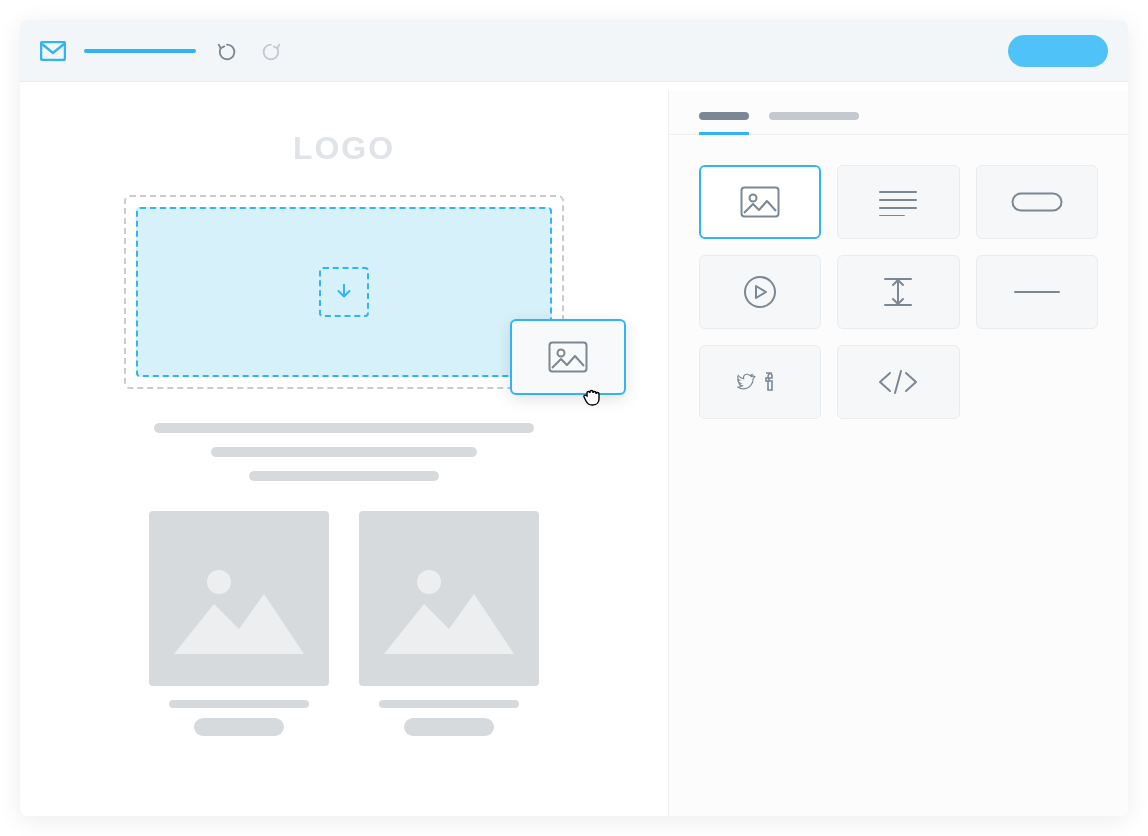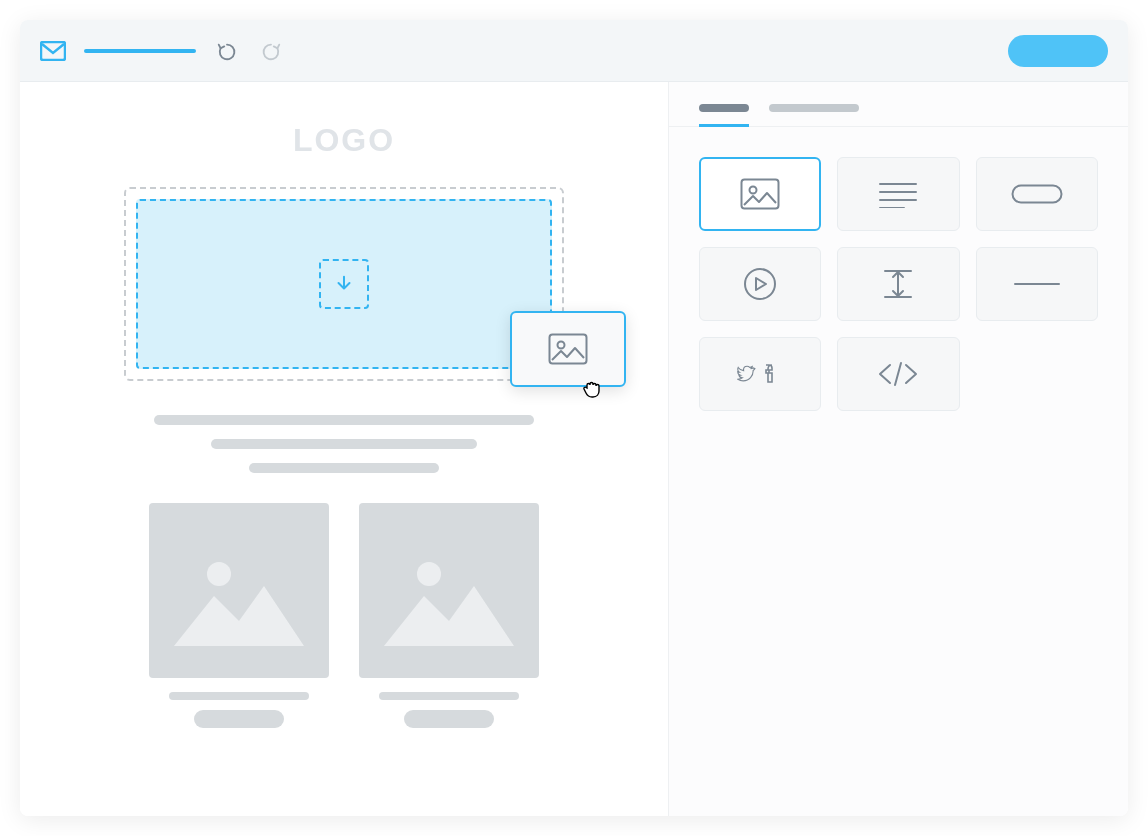--- a/index.html
+++ b/index.html
@@ -13,20 +13,21 @@
   }
   .app-frame {
     width: 100%;
     height: 100%;
     background: #fff;
     border-radius: 8px;
     box-shadow: 0 4px 24px rgba(0,0,0,0.08);
     display: flex;
     flex-direction: column;
     overflow: hidden;
+    gap: 8px;
   }
 
   
   .toolbar {
     height: 62px;
     background: #f3f6f8;
     border-bottom: 1px solid #e8ecef;
     display: flex;
     align-items: center;
     padding: 0 20px;

